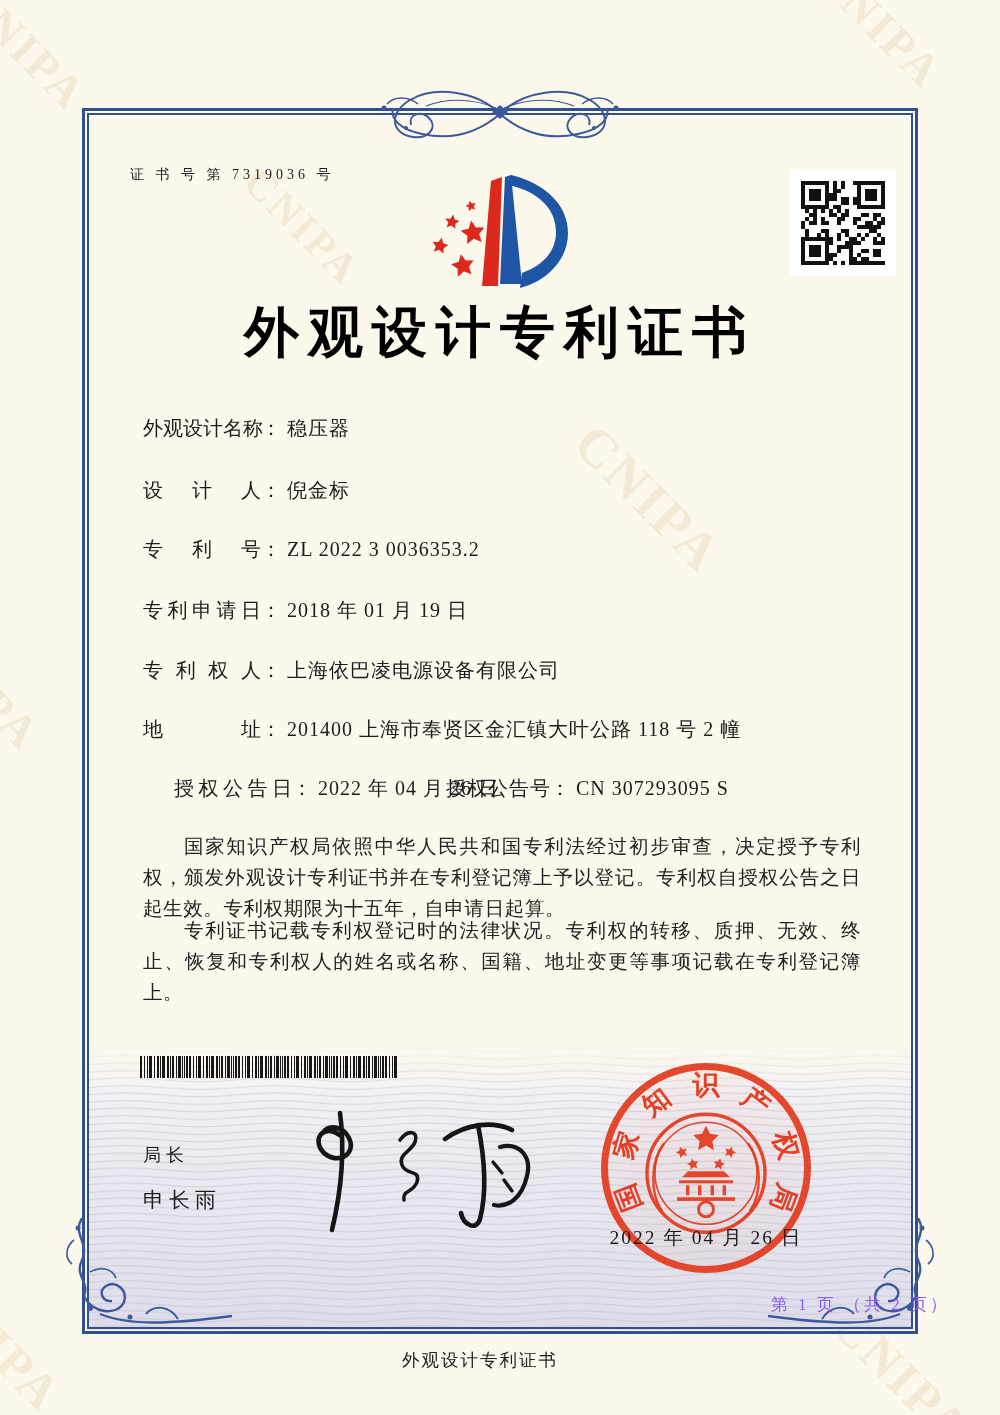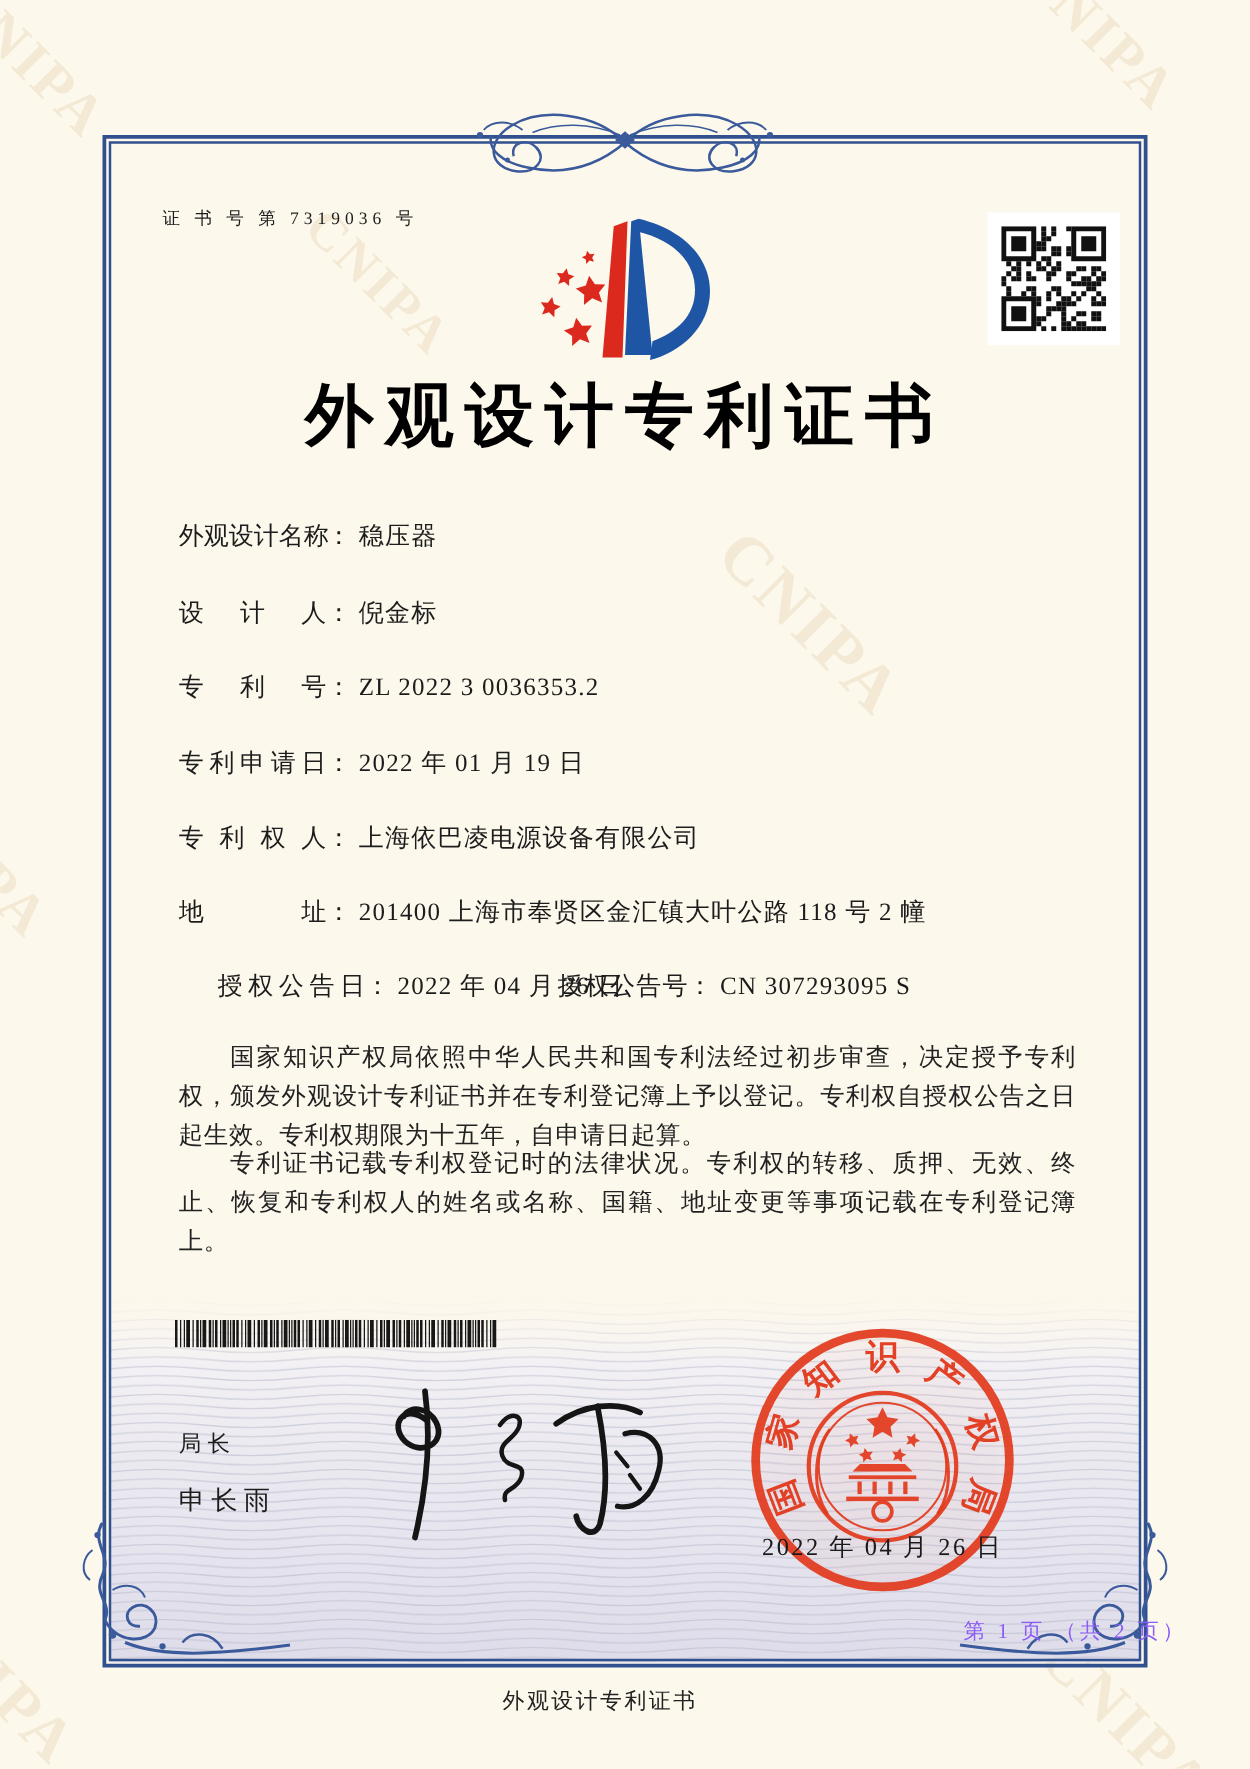--- a/index.html
+++ b/index.html
@@ -321,21 +321,21 @@
 <div class="frow" style="top:415px;">
   <span class="fld-label">外观设计名称</span><span class="fld-colon">：</span><span class="fld-value">稳压器</span>
 </div>
 <div class="frow" style="top:477px;">
   <span class="fld-label">设计人</span><span class="fld-colon">：</span><span class="fld-value">倪金标</span>
 </div>
 <div class="frow" style="top:536px;">
   <span class="fld-label">专利号</span><span class="fld-colon">：</span><span class="fld-value">ZL 2022 3 0036353.2</span>
 </div>
 <div class="frow" style="top:597px;">
-  <span class="fld-label">专利申请日</span><span class="fld-colon">：</span><span class="fld-value">2022 年 01 月 19 日</span>
+  <span class="fld-label">专利申请日</span><span class="fld-colon">：</span><span class="fld-value">2018 年 01 月 19 日</span>
 </div>
 <div class="frow" style="top:657px;">
   <span class="fld-label">专利权人</span><span class="fld-colon">：</span><span class="fld-value">上海依巴凌电源设备有限公司</span>
 </div>
 <div class="frow" style="top:716px;">
   <span class="fld-label">地址</span><span class="fld-colon">：</span><span class="fld-value">201400 上海市奉贤区金汇镇大叶公路 118 号 2 幢</span>
 </div>
 <div class="frow" style="top:775px;width:720px;margin-left:31px;">
   <span class="fld-label">授权公告日</span><span class="fld-colon">：</span><span class="fld-value">2022 年 04 月 26 日</span>
   <span class="grant2">

